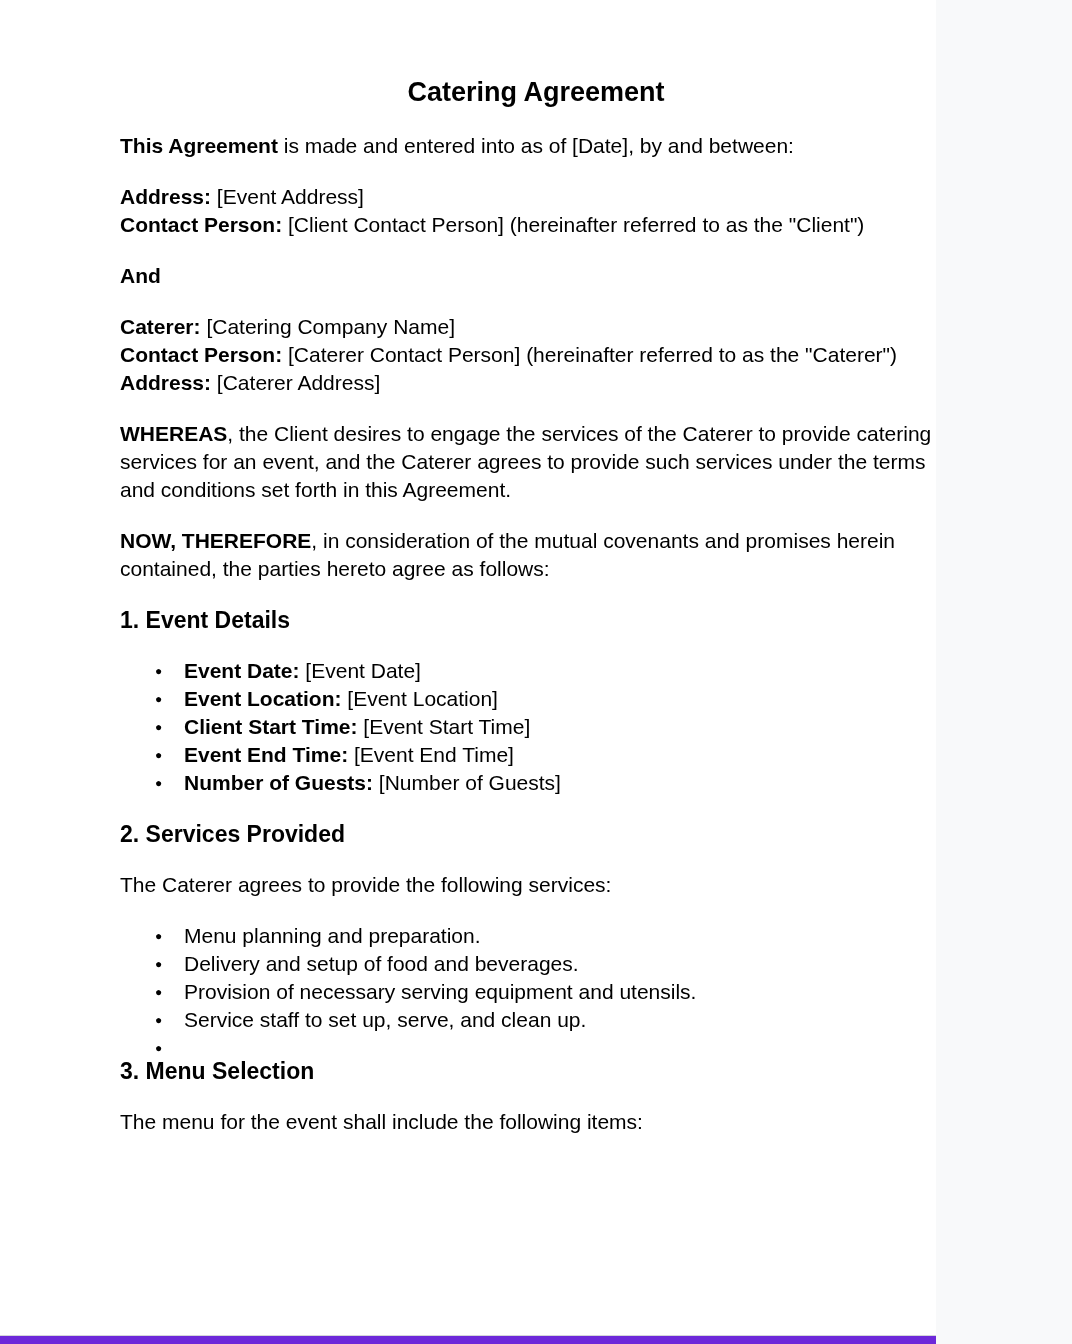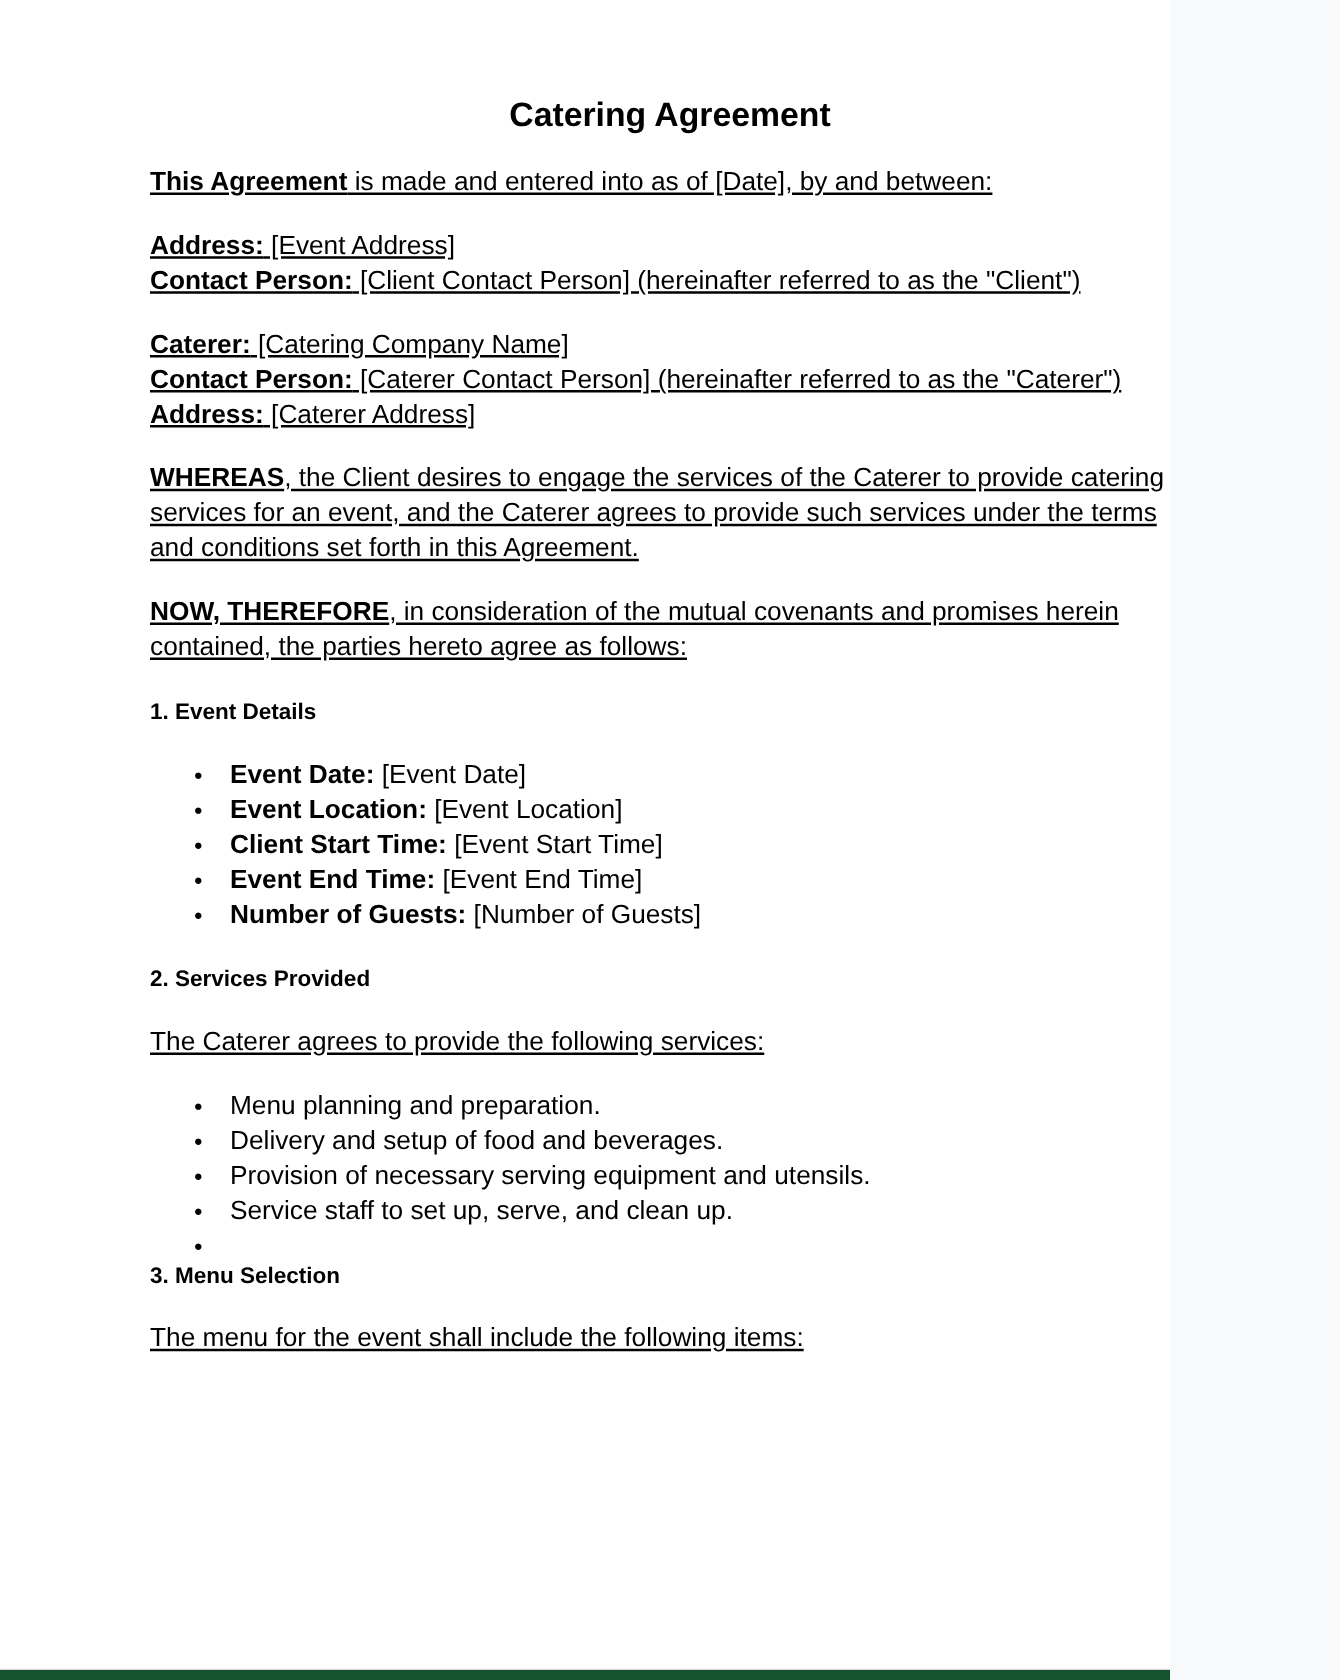--- a/index.html
+++ b/index.html
@@ -6,21 +6,21 @@
   html, body {
     margin: 0;
     padding: 0;
     background: #f8f9fa;
     font-family: "Liberation Sans", "DejaVu Sans", sans-serif;
   }
   .viewport {
     width: 936px;
     height: 1344px;
     overflow: hidden;
-    background: #14532d;
+    background: #6d28d9;
   }
   .page {
     position: relative;
     width: 1072px;
     height: 1336px;
     background: #ffffff;
     border-bottom: 1px solid #d4d6d9;
     color: #000000;
   }
   .content {
@@ -31,26 +31,25 @@
   }
   .doc-title {
     font-size: 27px;
     line-height: 34px;
     font-weight: bold;
     text-align: center;
     margin: 0 0 23px 0;
   }
   .para {
     margin: 0 0 23px 0;
-    text-decoration: underline;
   }
   .para .line { white-space: normal; }
   .b { font-weight: bold; }
   .heading {
-    font-size: 18px;
+    font-size: 23px;
     line-height: 28px;
     font-weight: bold;
     margin: 0 0 23px 0;
   }
   .bullets {
     margin: 0 0 23px 0;
   }
   .bullet-item {
     position: relative;
     padding-left: 64px;
@@ -83,20 +82,21 @@
 
       <div class="doc-title">Catering Agreement</div>
 
       <p class="para"><span class="b">This Agreement</span><span> is made and entered into as of [Date], by and between:</span></p>
 
       <div class="para">
         <div class="line"><span class="b">Address:</span><span> [Event Address]</span></div>
         <div class="line"><span class="b">Contact Person:</span><span> [Client Contact Person] (hereinafter referred to as the "Client")</span></div>
       </div>
 
+      <div class="para b">And</div>
 
       <div class="para">
         <div class="line"><span class="b">Caterer:</span><span> [Catering Company Name]</span></div>
         <div class="line"><span class="b">Contact Person:</span><span> [Caterer Contact Person] (hereinafter referred to as the "Caterer")</span></div>
         <div class="line"><span class="b">Address:</span><span> [Caterer Address]</span></div>
       </div>
 
       <p class="para"><span class="b">WHEREAS</span><span>, the Client desires to engage the services of the Caterer to provide catering services for an event, and the Caterer agrees to provide such services under the terms and conditions set forth in this Agreement.</span></p>
 
       <p class="para"><span class="b">NOW, THEREFORE</span><span>, in consideration of the mutual covenants and promises herein contained, the parties hereto agree as follows:</span></p>

